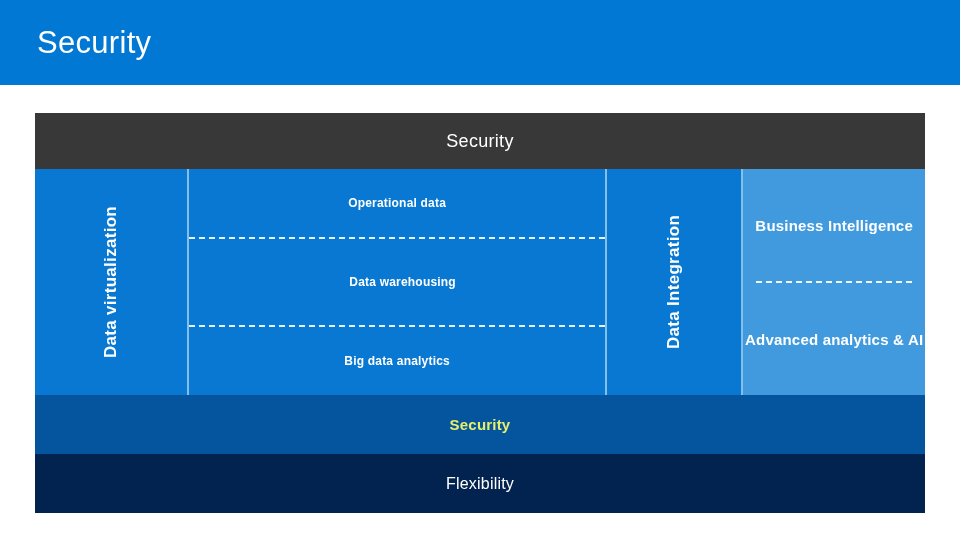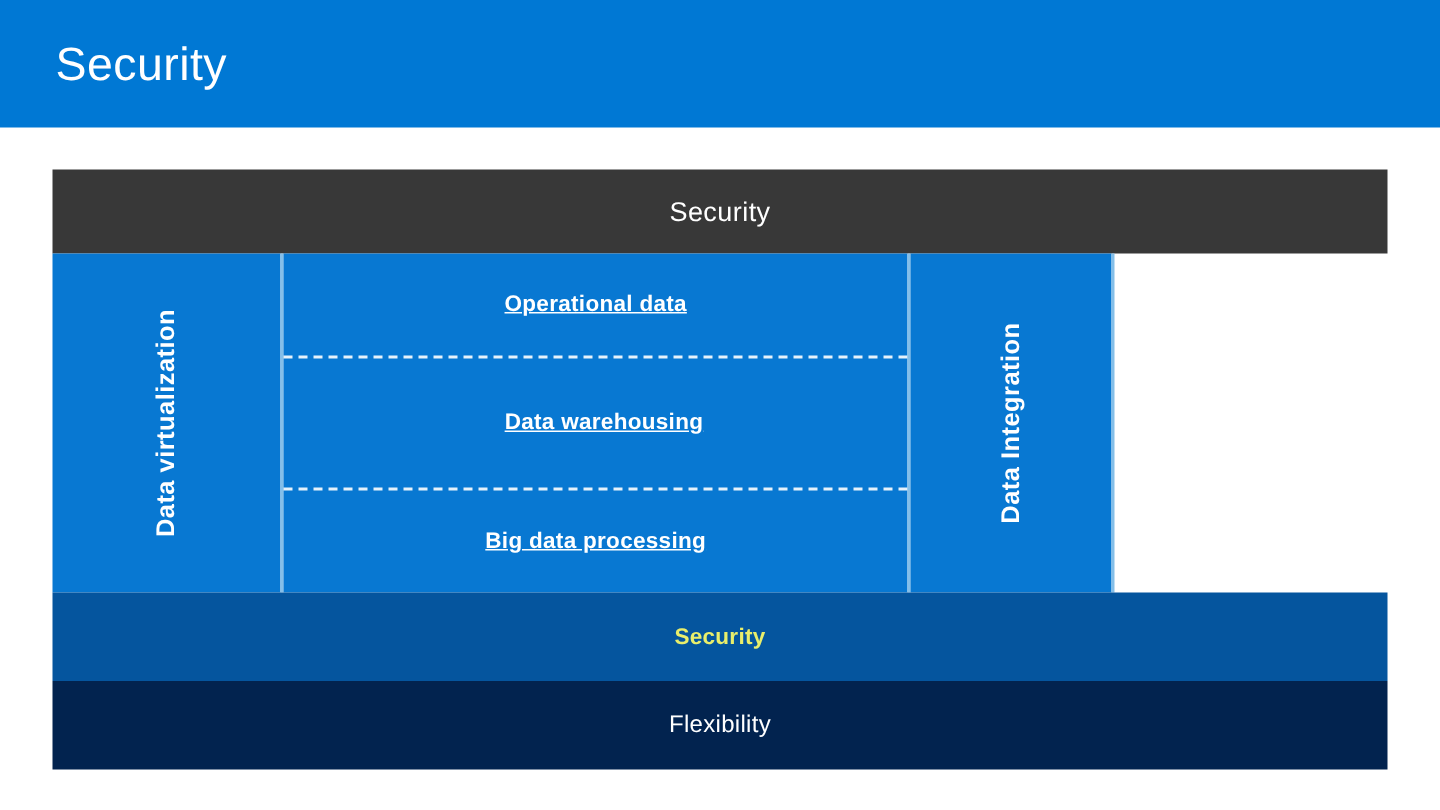--- a/index.html
+++ b/index.html
@@ -41,21 +41,21 @@
     color: #ffffff; font-size: 17px; font-weight: 600; white-space: nowrap;
     transform: rotate(-90deg); letter-spacing: 0.3px;
   }
 
   .col-middle {
     flex: 0 0 416px; background: #0878d2;
     display: flex; flex-direction: column;
   }
   .m-row {
     display: flex; align-items: center; justify-content: center;
-    color: #ffffff; font-size: 15px; font-weight: 600; letter-spacing: 0.2px; text-decoration: underline;
+    color: #ffffff; font-size: 12px; font-weight: 600; letter-spacing: 0.2px;
   }
   .m-row-1 { flex: 0 0 30%; }
   .m-row-2 { flex: 0 0 38%; margin-left: 11px; }
   .m-row-3 { flex: 1; }
   .m-dash { height: 0; border-top: 2px dashed rgba(255,255,255,0.9); }
 
   .col-integration {
     flex: 0 0 96px; background: #0878d2;
     display: flex; align-items: center; justify-content: center;
   }
@@ -105,32 +105,41 @@
     <div class="col-middle">
       <div class="m-row m-row-1">
         <span>Operational data</span>
       </div>
       <div class="m-dash"></div>
       <div class="m-row m-row-2">
         <span>Data warehousing</span>
       </div>
       <div class="m-dash"></div>
       <div class="m-row m-row-3">
-        <span>Big data processing</span>
+        <span>Big data analytics</span>
       </div>
     </div>
 
     <div class="v-divider"></div>
 
     <div class="col-integration">
       <span class="vertical-label">Data Integration</span>
     </div>
 
     <div class="v-divider"></div>
 
+    <div class="col-right">
+      <div class="r-row">
+        <span>Business Intelligence</span>
+      </div>
+      <div class="r-dash"></div>
+      <div class="r-row">
+        <span>Advanced analytics &amp; AI</span>
+      </div>
+    </div>
 
   </div>
 
   <div class="bar-security">
     <span>Security</span>
   </div>
 
   <div class="bar-flexibility">
     <span>Flexibility</span>
   </div>

